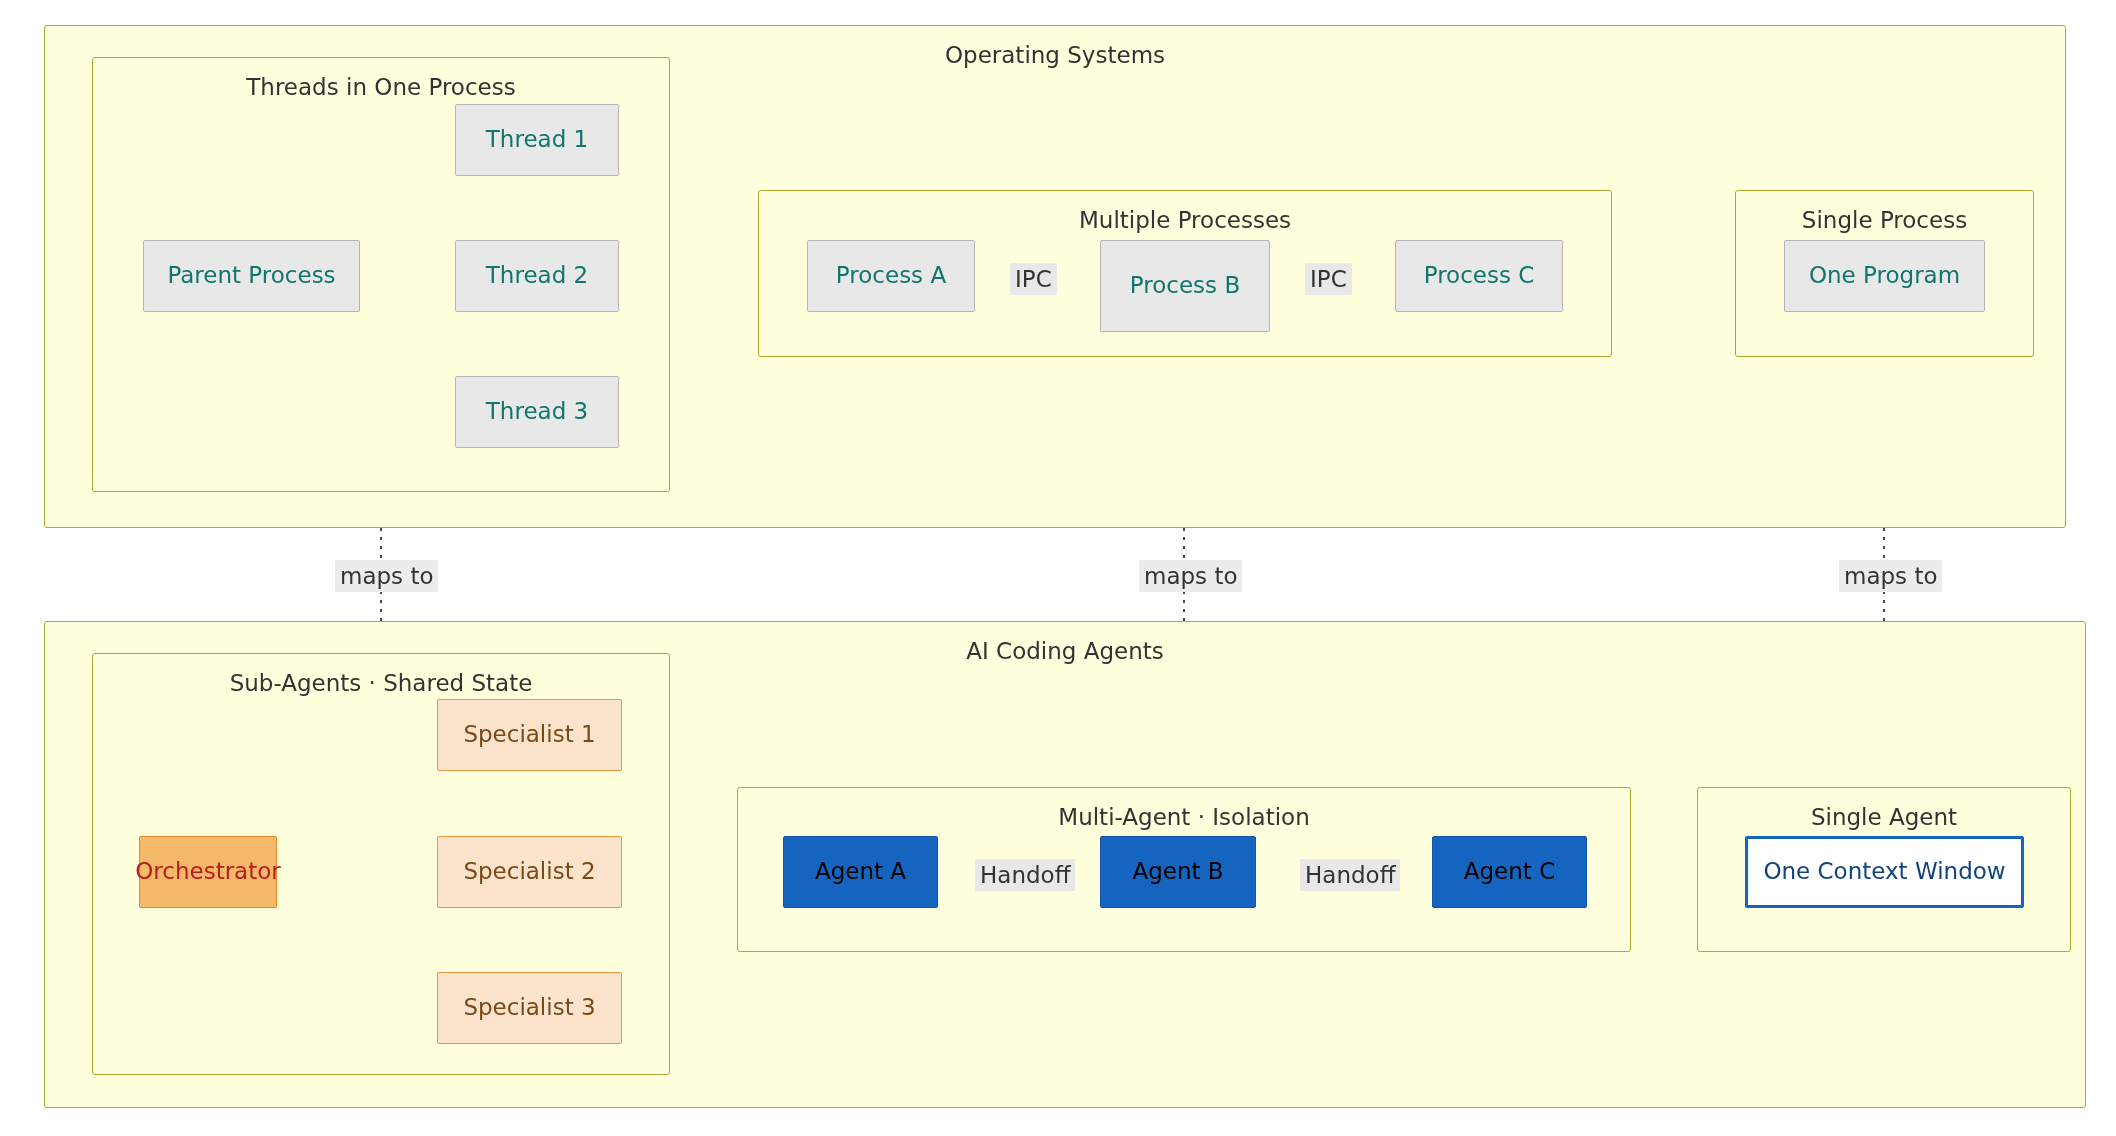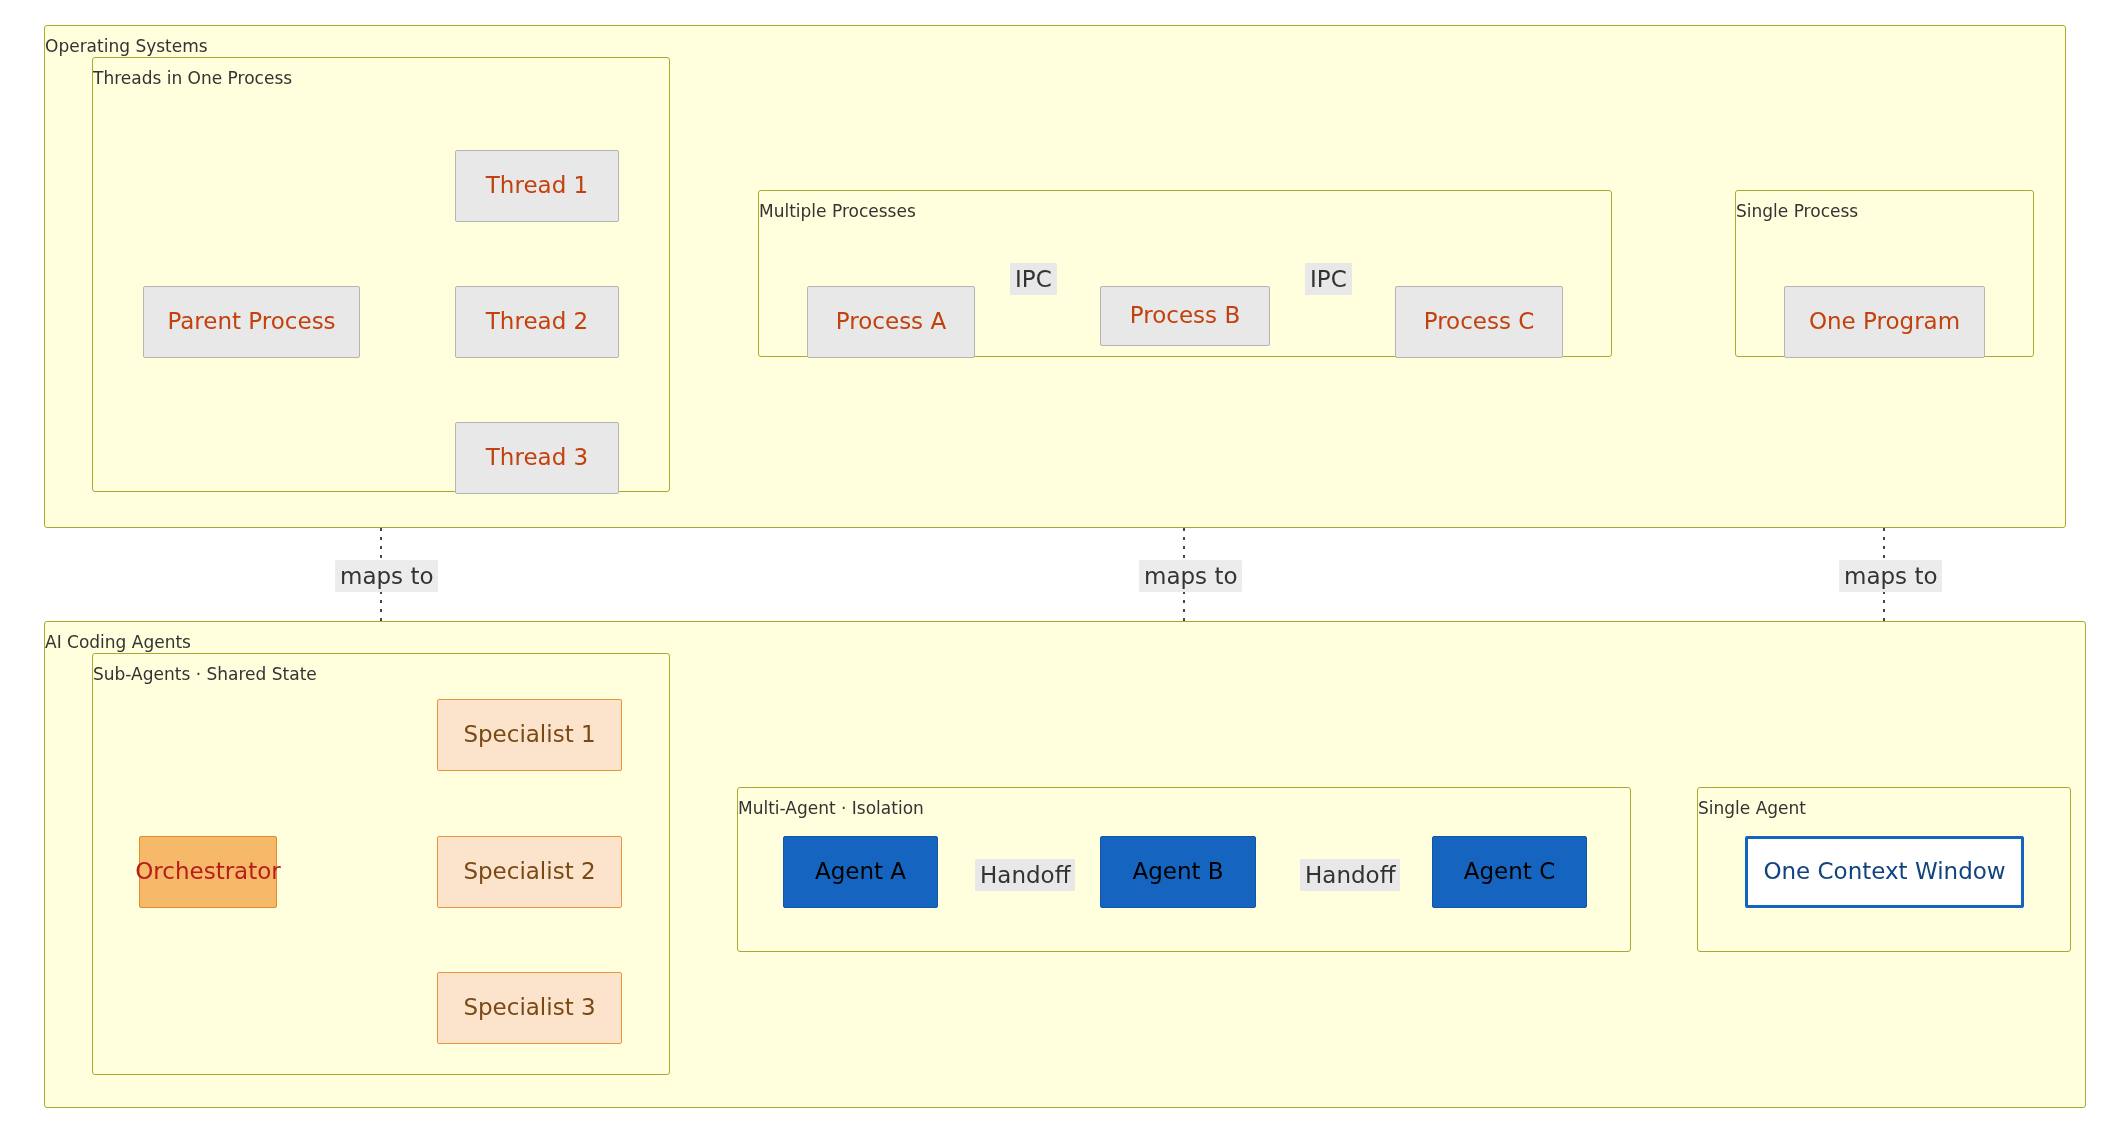--- a/index.html
+++ b/index.html
@@ -33,45 +33,45 @@
   
   .cluster {
     position: absolute;
     background: #ffffde;
     border: 1.6px solid #aaaa33;
     border-radius: 3px;
     box-sizing: border-box;
   }
   .cluster-title {
     position: absolute;
-    top: 10px;
+    top: 16px;
     left: 0;
     width: 100%;
-    font-size: 17px;
+    text-align: center;
+    font-size: 23px;
     color: #333333;
     white-space: nowrap;
   }
 
   
   .node {
     position: absolute;
     box-sizing: border-box;
     display: flex;
     align-items: center;
     justify-content: center;
     border-radius: 2px;
     font-size: 23px;
     text-align: center;
     line-height: 1.2;
   }
   .node.gray {
     background: #e8e8e8;
     border: 1.6px solid #b4b4b4;
-    color: #c2410c;
-    margin-top: 46px;
+    color: #0f766e;
   }
   .node.orange-dark {
     background: #f5b969;
     border: 1.6px solid #e08c2e;
     color: #b91c1c;
   }
   .node.orange-light {
     background: #fce3cc;
     border: 1.6px solid #e8963c;
     color: #7a4a16;
@@ -165,21 +165,21 @@
   <div class="node gray" style="left:455px; top:240px; width:164px; height:72px;">
     <span>Thread 2</span>
   </div>
   <div class="node gray" style="left:455px; top:376px; width:164px; height:72px;">
     <span>Thread 3</span>
   </div>
 
   <div class="node gray" style="left:807px; top:240px; width:168px; height:72px;">
     <span>Process A</span>
   </div>
-  <div class="node gray" style="left:1100px; top:240px; width:170px; height:60px;justify-content:center;">
+  <div class="node gray" style="left:1100px; top:240px; width:170px; height:92px;justify-content:center;">
     <span>Process B</span>
   </div>
   <div class="node gray" style="left:1395px; top:240px; width:168px; height:72px;">
     <span>Process C</span>
   </div>
 
   <div class="node gray" style="left:1784px; top:240px; width:201px; height:72px;">
     <span>One Program</span>
   </div>
 

